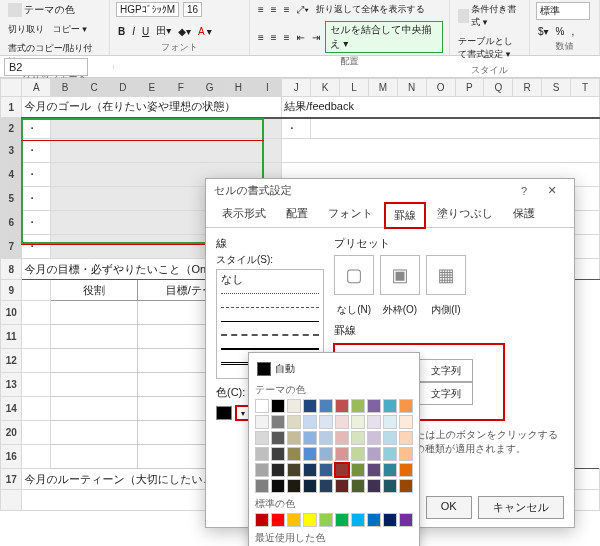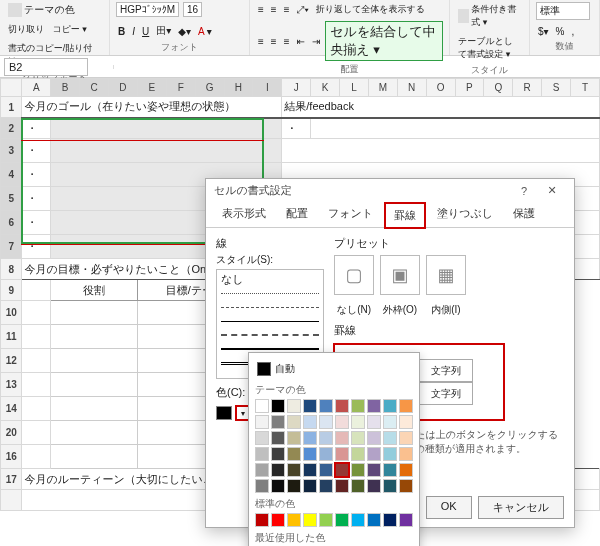--- a/index.html
+++ b/index.html
@@ -125,21 +125,21 @@
         <span class="rbtn">≡</span>
         <span class="rbtn">⤢▾</span>
         <span class="rbtn" style="font-size:9px">折り返して全体を表示する</span>
       </div>
       <div style="display:flex;gap:3px;width:100%">
         <span class="rbtn">≡</span>
         <span class="rbtn">≡</span>
         <span class="rbtn">≡</span>
         <span class="rbtn">⇤</span>
         <span class="rbtn">⇥</span>
-        <span class="hl-merge" style="font-size:13px">セルを結合して中央揃え ▾</span>
+        <span class="hl-merge" style="font-size:10px">セルを結合して中央揃え ▾</span>
       </div>
     </div>
     <div class="title">配置</div>
   </div>
   <div class="ribbon-group" style="flex:1">
     <div class="items" style="font-size:9px">
       <div class="rbtn">
           <span class="ico"></span>
           <span>条件付き書式 ▾</span>
         </div>

